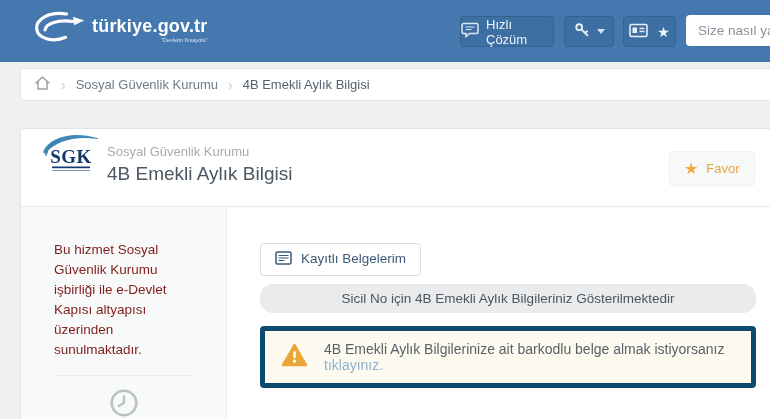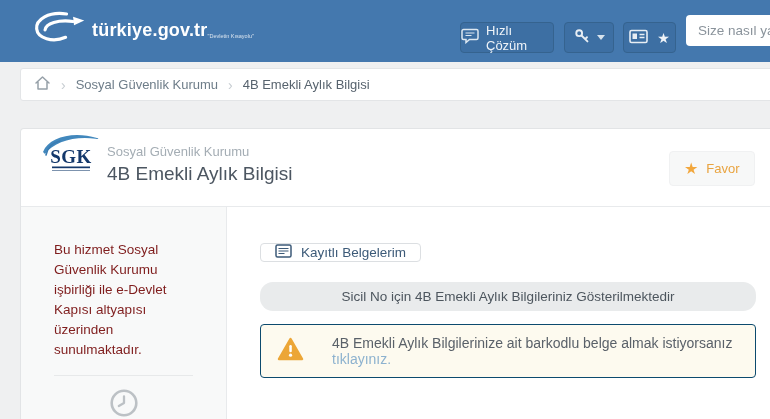--- a/index.html
+++ b/index.html
@@ -2,24 +2,24 @@
 <html><head>
 <meta charset="utf-8">
 <style>
   html,body{margin:0;padding:0;}
   body{width:770px;height:419px;overflow:hidden;font-family:"Liberation Sans",sans-serif;}
   .viewport{position:relative;width:770px;height:419px;overflow:hidden;background:#eff0f1;}
 
   
   .topbar{position:relative;height:62px;background:#4478ae;}
   .logo{position:absolute;left:32px;top:9px;display:flex;align-items:center;gap:4px;cursor:pointer;}
-  .logo-texts{display:flex;flex-direction:row;align-items:flex-end;}
+  .logo-texts{display:flex;flex-direction:column;align-items:flex-end;}
   .logo-title{color:#fff;font-size:18px;font-weight:bold;letter-spacing:.2px;line-height:1;}
   .logo-tagline{color:rgba(255,255,255,.8);font-size:5.5px;margin-top:2px;}
-  .tb-btn{position:absolute;top:22px;height:31px;box-sizing:border-box;display:flex;align-items:center;justify-content:center;gap:7px;background:#3d6fa3;border:1px solid #35638f;border-radius:4px;color:#eef3f8;font-size:13px;cursor:pointer;}
+  .tb-btn{position:absolute;top:16px;height:31px;box-sizing:border-box;display:flex;align-items:center;justify-content:center;gap:7px;background:#3d6fa3;border:1px solid #35638f;border-radius:4px;color:#eef3f8;font-size:13px;cursor:pointer;}
   .tb-quick{left:460px;width:94px;}
   .tb-key{left:564px;width:50px;}
   .tb-idgroup{left:623px;width:53px;gap:9px;}
   .caret{width:0;height:0;border-left:4px solid transparent;border-right:4px solid transparent;border-top:5px solid #d7e2ec;}
   .tb-star{font-size:14px;color:#eef3f8;line-height:1;}
   .search-box{position:absolute;left:686px;top:15px;width:120px;height:31px;box-sizing:border-box;border:none;border-radius:4px;background:#fff;padding:0 0 0 12px;font-size:13.5px;color:#4d565e;font-family:"Liberation Sans",sans-serif;outline:none;}
   .search-box::placeholder{color:#8a939b;}
 
   
   .breadcrumb{margin:6px 0 0 20px;width:770px;height:33px;box-sizing:border-box;background:#fff;border:1px solid #e3e5e7;border-radius:3px;display:flex;align-items:center;gap:10px;padding:0 13px;}
@@ -37,23 +37,23 @@
   .fav-btn{position:absolute;left:648px;top:22px;height:33px;display:flex;align-items:center;gap:8px;background:#f7f8f8;border:1px solid #f0f1f2;border-radius:4px;padding:0 14px;cursor:pointer;font-size:13px;color:#e9a440;}
   .fav-star{color:#f2a73d;font-size:16px;line-height:1;}
 
   .card-body{display:flex;}
   .sidebar{width:206px;box-sizing:border-box;background:#f8f9f9;border-right:1px solid #e8eaec;padding:33px 33px 0 33px;min-height:215px;}
   .sb-text{color:#7f1d1d;font-size:13.5px;line-height:1.48;margin:0;}
   .sb-divider{border:none;border-top:1px solid #e7e9ea;margin:15px 0 12px 0;}
   .sb-clock{text-align:center;margin:0 0 12px 0;}
 
   .content{flex:1;padding:36px 33px 0 33px;}
-  .kb-btn{display:inline-flex;align-items:center;gap:9px;background:#fff;border:1px solid #dcdfe2;border-radius:4px;padding:0 14px;font-size:13.5px;color:#3c5a78;cursor:pointer;font-family:"Liberation Sans",sans-serif;}
-  .info-bar{margin-top:20px;background:#e9ebec;border-radius:13px;text-align:center;padding:7px 4px;font-size:13.5px;color:#4d565e;}
-  .warning{margin-top:13px;border:1px solid #0c4a6e;background:#fdfaef;border-radius:4px;padding:10px 16px;display:flex;align-items:center;gap:28px;}
+  .kb-btn{display:inline-flex;gap:9px;background:#fff;border:1px solid #dcdfe2;border-radius:4px;padding:7px 14px;font-size:13.5px;color:#3c5a78;cursor:pointer;font-family:"Liberation Sans",sans-serif;}
+  .info-bar{margin-top:8px;background:#e9ebec;border-radius:13px;text-align:center;padding:7px 4px;font-size:13.5px;color:#4d565e;}
+  .warning{margin-top:13px;border:5px solid #0c4a6e;background:#fdfaef;border-radius:4px;padding:10px 16px;display:flex;align-items:center;gap:16px;}
   .warning p{margin:0;font-size:14px;color:#5a6169;}
   .warning a{color:#8db2cf;text-decoration:none;cursor:pointer;}
 </style>
 </head>
 <body>
 
 <div class="viewport">
 
   <header class="topbar">
     <div class="logo">

